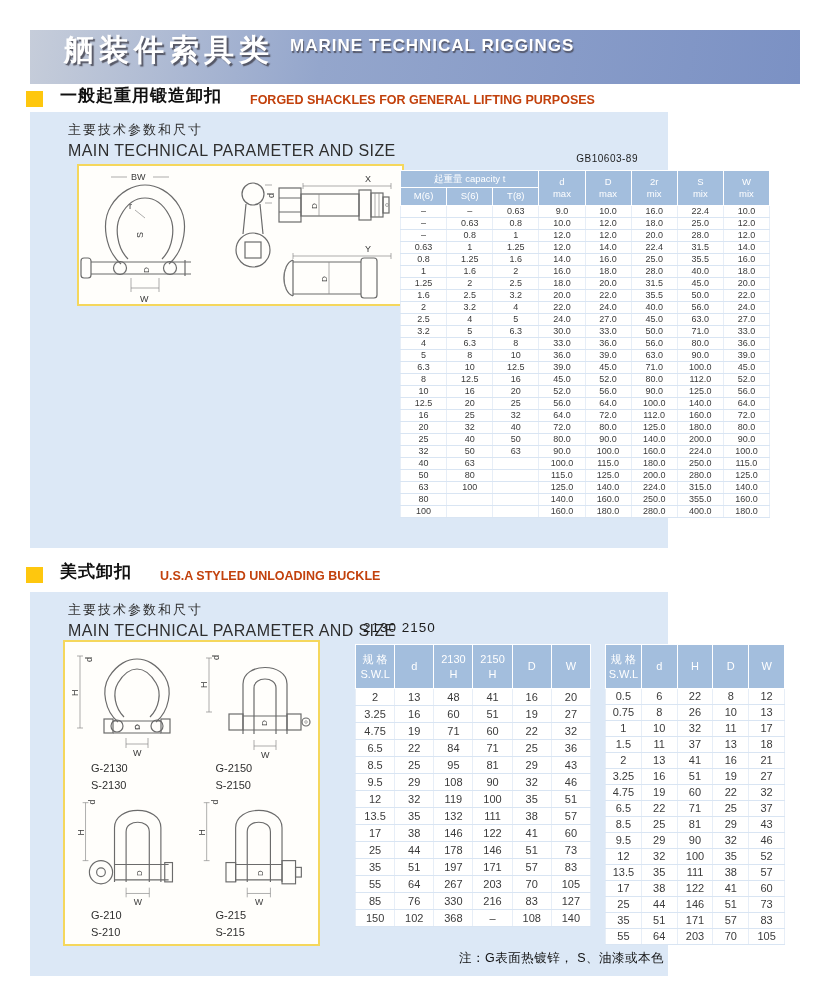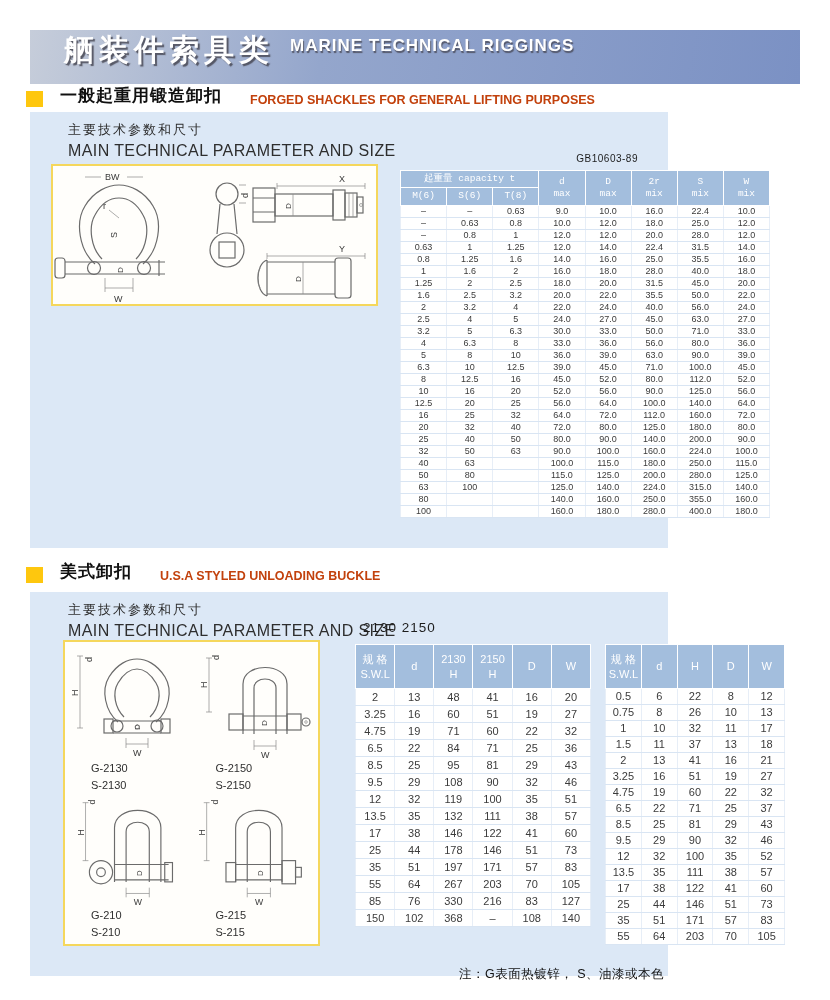--- a/index.html
+++ b/index.html
@@ -27,48 +27,48 @@
   .panel { position:absolute; left:30px; width:638px; background:#dce8f6; }
   .panel1 { top:112px; height:436px; }
   .panel2 { top:592px; height:384px; }
   .param { position:absolute; left:38px; top:9px; }
   .param-cn { font-size:13px; color:#2e2e2e; letter-spacing:2px; }
   .param-en { font-size:16px; color:#2e2e2e; margin-top:3px; letter-spacing:.4px; }
   .gb-label { position:absolute; top:41px; right:30px; font-size:10px; color:#1c1c1c; letter-spacing:.5px; }
 
   
   .draw-box { position:absolute; background:#fffefb; border:2px solid #f5d75c; }
-  .draw-box1 { left:21px; top:52px; width:327px; height:142px; }
+  .draw-box1 { left:47px; top:52px; width:327px; height:142px; }
   .draw-box2 { left:33px; top:48px; width:257px; height:306px; padding:4px 2px; }
   .dgrid { display:flex; flex-wrap:wrap; width:100%; height:100%; }
   .dcell { width:50%; height:50%; display:flex; flex-direction:column; align-items:center; }
   .dcap { align-self:flex-start; padding-left:24px; font-size:11px; color:#2f2f2f; line-height:1.5; }
 
   svg { display:block; }
   .ln { stroke:#6b6b6b; stroke-width:1.2; fill:none; }
   .thin { stroke:#8a8a8a; stroke-width:.7; fill:none; }
   .lbl { font-size:9px; fill:#3a3a3a; }
   .lbl8 { font-size:8px; fill:#3a3a3a; }
 
   
   table { border-collapse:collapse; table-layout:fixed; position:absolute; }
   th { background:#a3bedd; color:#fff; font-weight:normal; border:1px solid #ffffff; text-align:center; }
   td { background:#fff; color:#3b3b3b; text-align:center; border:1px solid #e7eef7; border-bottom:1px solid #d9e5f3; }
   .t1 { left:370px; top:58px; width:370px; }
-  .t1 th { font-size:9.5px; line-height:1.3; padding:2px 0;font-family:Liberation Mono, monospace; }
+  .t1 th { font-size:9.5px; line-height:1.3; padding:2px 0; }
   .t1 td { font-size:9px; height:11px; line-height:11px; padding:0; }
   .t2 { left:325px; top:52px; width:236px; }
   .t3 { left:575px; top:52px; width:180px; }
   .t2 th,.t3 th { font-size:11px; line-height:1.3; padding:6px 1px; height:44px; }
   .t2 td { font-size:11px; height:16px; line-height:16px; padding:0; }
   .t3 td { font-size:11px; height:15px; line-height:15px; padding:0; }
   .th-top { display:block; }
   .tbl-title { position:absolute; top:28px; font-size:13.5px; color:#1d1d1d; letter-spacing:1px; }
   .tbl-title-2 { left:333px; } .tbl-title-3 { left:581px;margin-top:31px; }
-  .note { position:absolute; top:374px; right:4px; font-size:12.5px; color:#111; letter-spacing:.5px; }
+  .note { position:absolute; top:358px; right:4px; font-size:12.5px; color:#111; letter-spacing:.5px; }
 </style>
 </head>
 <body>
 
 <div class="page">
 
   <div class="banner">
     <span class="banner-cn">舾装件索具类</span>
     <span class="banner-en">MARINE TECHNICAL RIGGINGS</span>
   </div>

